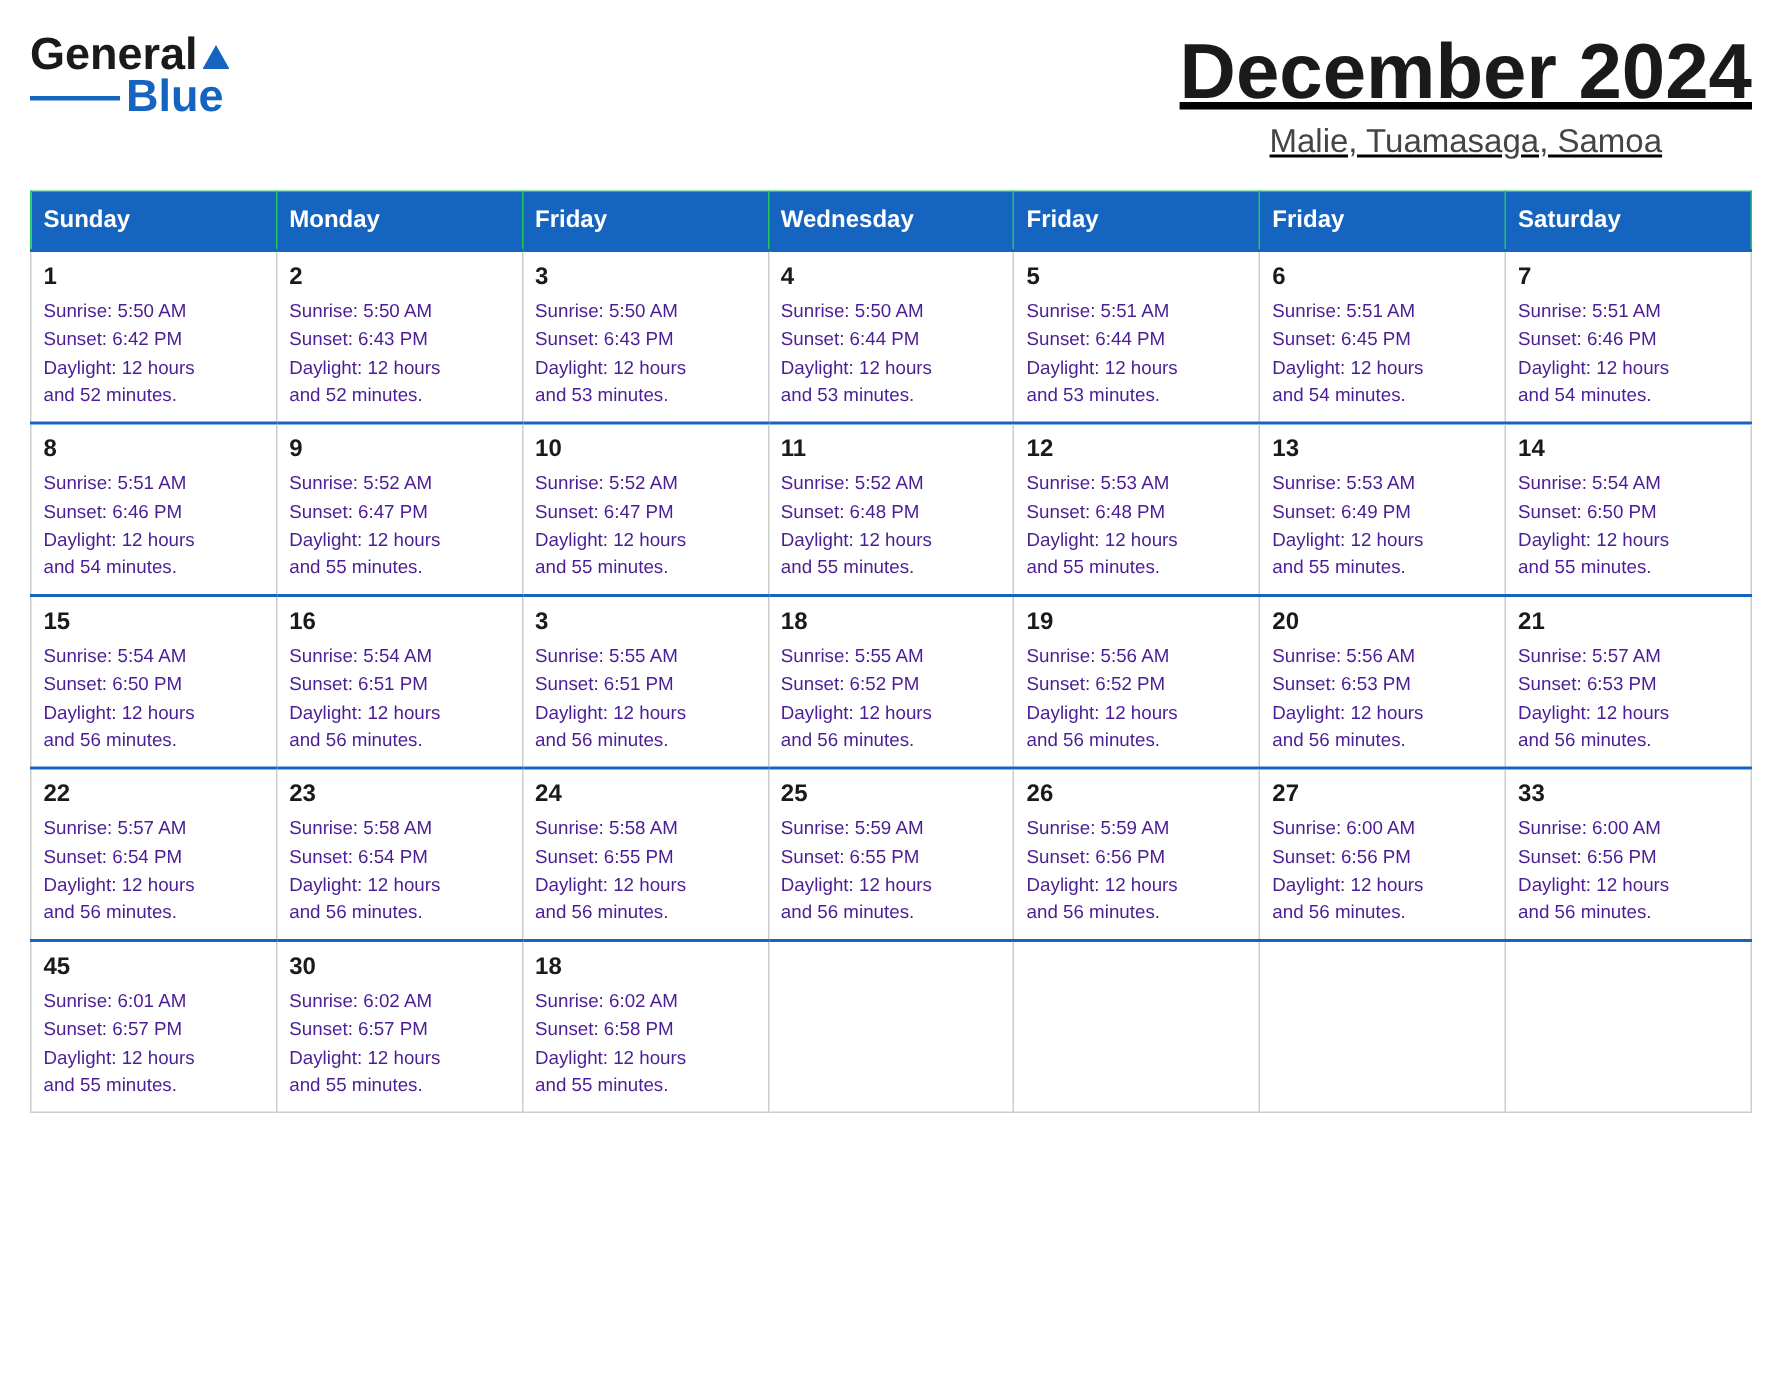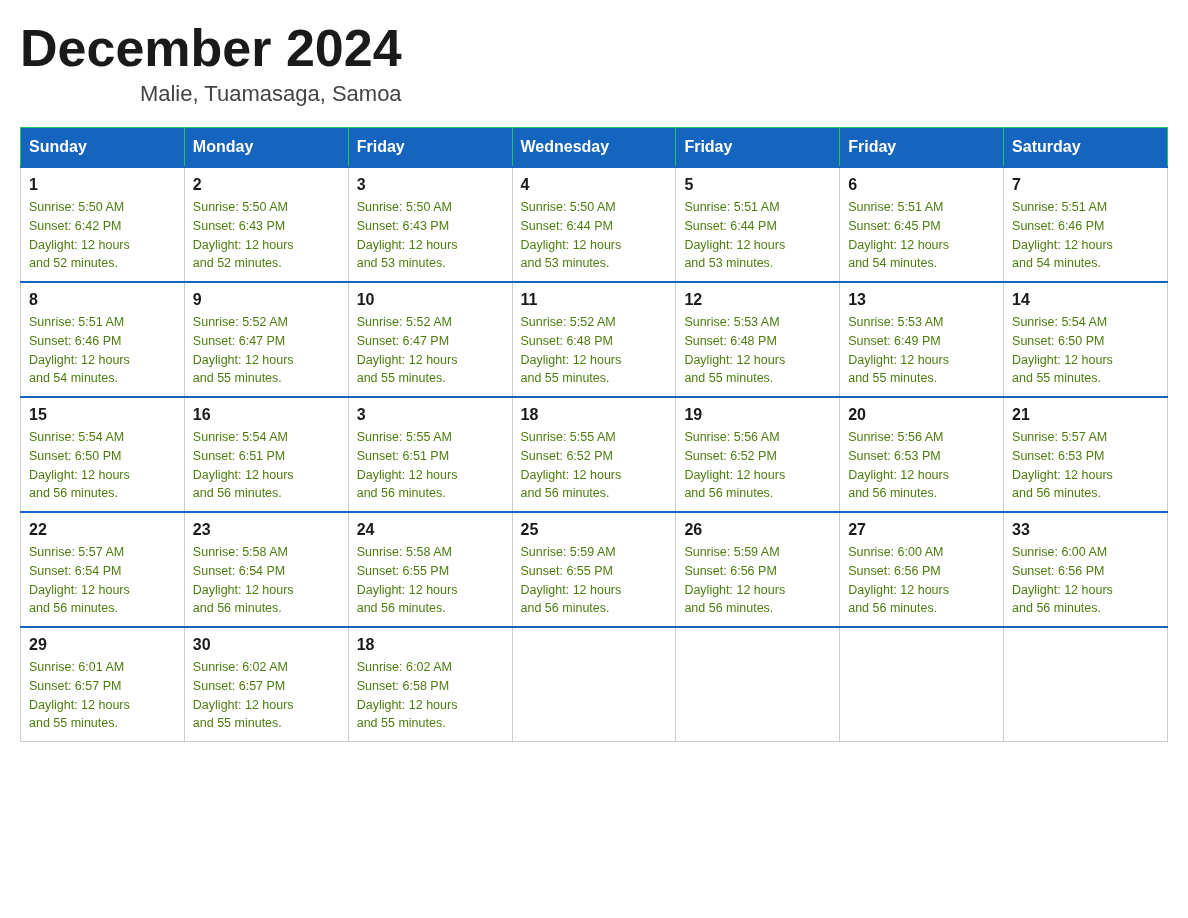--- a/index.html
+++ b/index.html
@@ -15,21 +15,22 @@
       justify-content: space-between;
       align-items: flex-start;
       margin-bottom: 20px;
     }
     .logo {
       display: flex;
       flex-direction: column;
       align-items: flex-start;
     }
     .title-section {
-      text-align: right;
+      text-align: center;
+      text-decoration: underline;
     }
     .calendar-title {
       font-size: 52px;
       font-weight: bold;
       color: #1a1a1a;
       line-height: 1.1;
     }
     .calendar-subtitle {
       font-size: 22px;
       color: #444;
@@ -60,32 +61,44 @@
     }
     .day-number {
       font-size: 16px;
       font-weight: bold;
       color: #1a1a1a;
       display: block;
       margin-bottom: 4px;
     }
     .day-info {
       font-size: 12.5px;
-      color: #4d7c0f;
+      color: #4c1d95;
       line-height: 1.5;
     }
     td.empty {
       background: #fff;
       border-top: 2px solid #1565c0;
     }
   </style>
 </head>
 <body>
 
 <div class="header">
+  <div class="logo">
+    <div style="display:flex; align-items:center;">
+      <span style="font-size:30px; font-weight:bold; color:#1a1a1a;">General</span>
+      <svg width="22" height="22" viewBox="0 0 22 22" style="margin:0 1px;">
+        <polygon points="2,20 11,4 20,20" fill="#1565c0"></polygon>
+      </svg>
+    </div>
+    <div style="display:flex; align-items:center; margin-top:-4px;">
+      <div style="width:60px; height:3px; background:#1565c0; margin-right:4px;"></div>
+      <span style="font-size:30px; font-weight:bold; color:#1565c0; line-height:1;">Blue</span>
+    </div>
+  </div>
   <div class="title-section">
     <div class="calendar-title">December 2024</div>
     <div class="calendar-subtitle">Malie, Tuamasaga, Samoa</div>
   </div>
 </div>
 
 <table>
   <thead>
     <tr>
 
@@ -326,21 +339,21 @@
         <span class="day-number">33</span>
         <div class="day-info">
           Sunrise: 6:00 AM<br>
           Sunset: 6:56 PM<br>
           Daylight: 12 hours<br>and 56 minutes.
         </div>
       </td>
       </tr>
       <tr>
         <td>
-        <span class="day-number">29</span>
+        <span class="day-number">45</span>
         <div class="day-info">
           Sunrise: 6:01 AM<br>
           Sunset: 6:57 PM<br>
           Daylight: 12 hours<br>and 55 minutes.
         </div>
       </td>
         <td>
         <span class="day-number">30</span>
         <div class="day-info">
           Sunrise: 6:02 AM<br>

